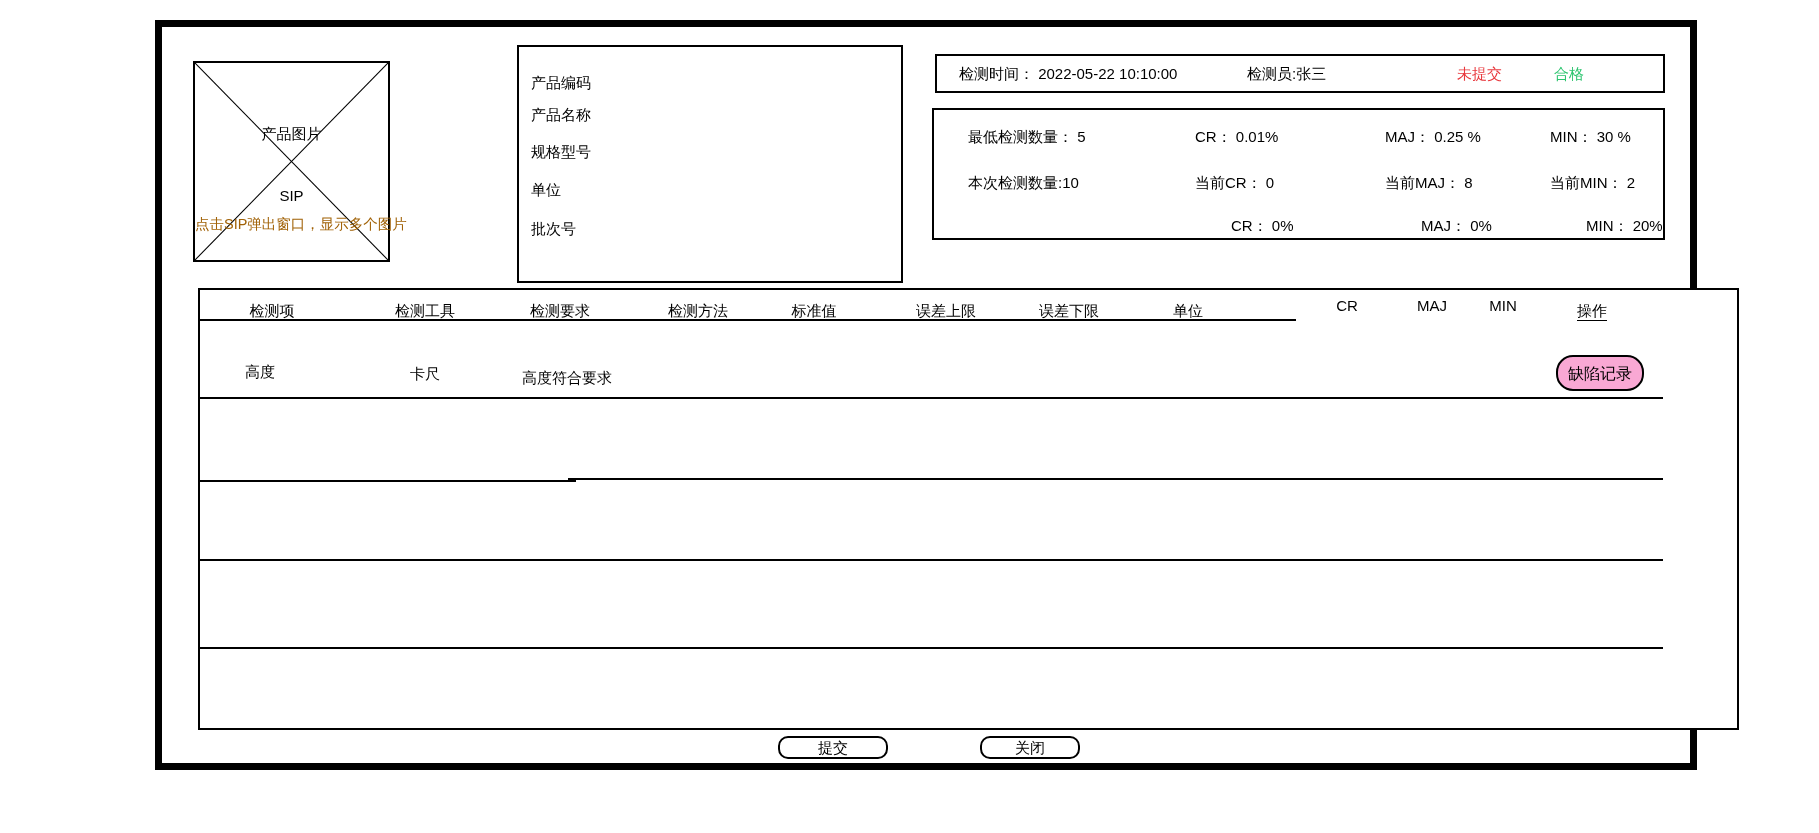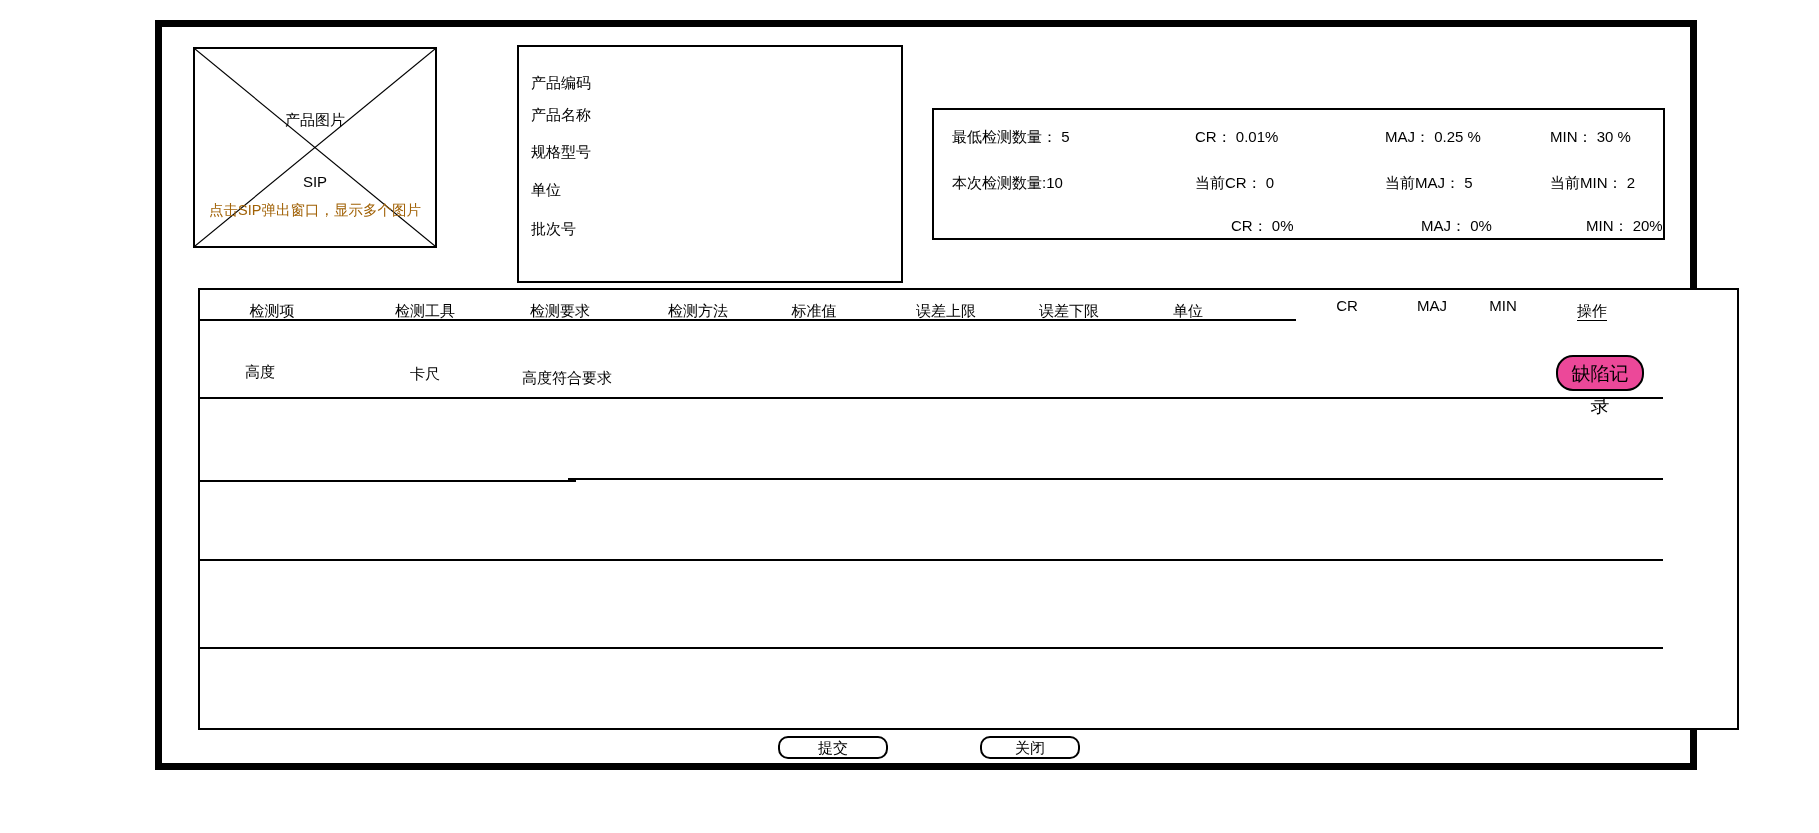--- a/index.html
+++ b/index.html
@@ -2,21 +2,21 @@
 <html><head>
 <meta charset="utf-8">
 <style>
   html,body{margin:0;padding:0;background:#fff;}
   .page{position:relative;width:1819px;height:833px;background:#fff;overflow:hidden;
         font-family:"Liberation Sans","DejaVu Sans",sans-serif;color:#000;font-size:15px;}
   .frame{position:absolute;left:155px;top:20px;width:1528px;height:736px;border:7px solid #000;background:#fff;}
   .box{position:absolute;border:2px solid #000;background:#fff;box-sizing:border-box;}
 
   
-  .img-box{left:193px;top:47px;width:244px;height:201px;cursor:pointer;}
+  .img-box{left:193px;top:61px;width:197px;height:201px;cursor:pointer;}
   .img-box svg{position:absolute;left:0;top:0;width:100%;height:100%;}
   .img-box .txt{position:absolute;left:0;width:100%;text-align:center;background:transparent;}
   .img-label{top:62px;}
   .sip{top:124px;}
   .sip-note{top:152px;color:#a16207;font-size:14.5px;white-space:nowrap;}
 
   
   .fields-box{left:517px;top:45px;width:386px;height:238px;}
   .fields-box .fld{position:absolute;left:12px;height:20px;line-height:20px;}
 
@@ -25,41 +25,41 @@
   .info-box span{position:absolute;top:0;height:35px;line-height:35px;white-space:nowrap;}
   .t-label{left:22px;}
   .t-inspector{left:310px;}
   .t-unsub{left:520px;color:#e8383d;}
   .t-qual{left:617px;color:#2bc46e;}
 
   
   .stats-box{left:932px;top:108px;width:733px;height:132px;}
   .stats-box .cell{position:absolute;height:20px;line-height:20px;white-space:nowrap;}
   .r0{top:17px;} .r1{top:63px;} .r2{top:106px;margin-left:36px;}
-  .c0{left:18px;} .c1{left:261px;} .c2{left:451px;} .c3{left:616px;}
+  .c0{left:34px;} .c1{left:261px;} .c2{left:451px;} .c3{left:616px;}
 
   
   .table{left:198px;top:288px;width:1541px;height:442px;}
   .th{position:absolute;top:12px;transform:translateX(-50%);text-decoration:underline;
       text-underline-offset:4px;white-space:nowrap;}
   .th.nou{text-decoration:none;top:7px;}
   .hline{position:absolute;left:0;height:0;border-top:2px solid #000;}
   .sep-head{top:29px;width:1096px;}
   .sep1{top:107px;width:1463px;}
   .sep2a{top:190px;width:376px;}
   .sep2b{top:188px;left:368px;width:1095px;}
   .sep3{top:269px;width:1463px;}
   .sep4{top:357px;width:1463px;}
   .td{position:absolute;height:20px;line-height:20px;white-space:nowrap;margin-top:10px;}
   .td-item{left:45px;top:62px;}
   .td-tool{left:210px;top:64px;}
   .td-req{left:322px;top:68px;}
   .defect-btn{position:absolute;left:1356px;top:65px;width:88px;height:36px;
-      border:2px solid #000;border-radius:17px;background:#ec4899;box-sizing:border-box;
-      text-align:center;line-height:32px;font-size:19px;cursor:pointer;
+      border:2px solid #000;border-radius:17px;background:#f9a8d4;box-sizing:border-box;
+      text-align:center;line-height:32px;font-size:16px;cursor:pointer;
       font-family:"Liberation Sans","DejaVu Sans",sans-serif;}
 
   
   .pill{position:absolute;border:2px solid #000;border-radius:10px;background:#fff;
       box-sizing:border-box;text-align:center;font-size:15px;cursor:pointer;
       font-family:"Liberation Sans","DejaVu Sans",sans-serif;padding:0;}
   .submit-btn{left:778px;top:736px;width:110px;height:23px;line-height:19px;}
   .close-btn{left:980px;top:736px;width:100px;height:23px;line-height:19px;}
 </style>
 </head>
@@ -79,29 +79,35 @@
   </div>
 
   <div class="box fields-box">
     <div class="fld" style="top:26px">产品编码</div>
     <div class="fld" style="top:58px">产品名称</div>
     <div class="fld" style="top:95px">规格型号</div>
     <div class="fld" style="top:133px">单位</div>
     <div class="fld" style="top:172px">批次号</div>
   </div>
 
+  <div class="box info-box">
+    <span class="t-label">检测时间： 2022-05-22  10:10:00</span>
+    <span class="t-inspector">检测员:张三</span>
+    <span class="t-unsub">未提交</span>
+    <span class="t-qual">合格</span>
+  </div>
 
   <div class="box stats-box">
     <span class="cell r0 c0">最低检测数量： 5</span>
     <span class="cell r0 c1">CR： 0.01%</span>
     <span class="cell r0 c2">MAJ： 0.25 %</span>
     <span class="cell r0 c3">MIN： 30 %</span>
     <span class="cell r1 c0">本次检测数量:10</span>
     <span class="cell r1 c1">当前CR： 0</span>
-    <span class="cell r1 c2">当前MAJ： 5</span>
+    <span class="cell r1 c2">当前MAJ： 8</span>
     <span class="cell r1 c3">当前MIN： 2</span>
     <span class="cell r2 c1">CR： 0%</span>
     <span class="cell r2 c2">MAJ： 0%</span>
     <span class="cell r2 c3">MIN： 20%</span>
   </div>
 
   <div class="box table">
     <span class="th" style="left:72px">检测项</span>
     <span class="th" style="left:225px">检测工具</span>
     <span class="th" style="left:360px">检测要求</span>

